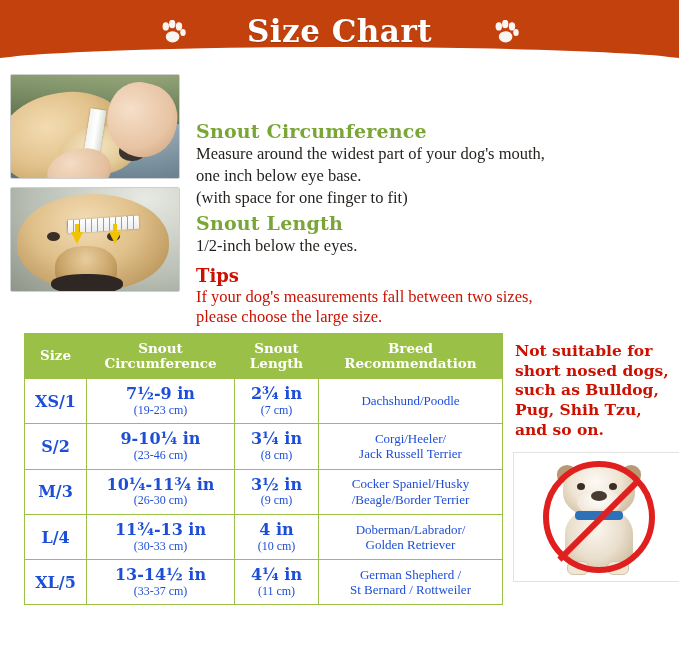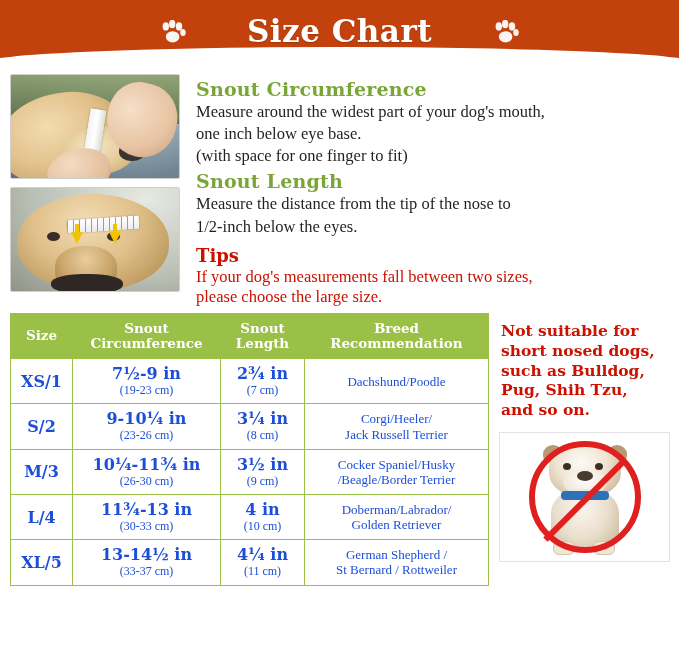--- a/index.html
+++ b/index.html
@@ -193,20 +193,21 @@
     position: absolute;
     width: 4px; height: 10px;
     background: #f2c300;
   }
   .arrow-stem.s1 { left: 64px; top: 36px; }
   .arrow-stem.s2 { left: 102px; top: 36px; }
 
   .texts {
     flex: 1 1 auto;
     padding-left: 6px;
+    margin-top: 42px;
   }
   .sec-title {
     font-family: "DejaVu Serif", serif;
     font-weight: bold;
     font-size: 19px;
     color: #7aa637;
     margin: 4px 0 2px 0;
     letter-spacing: 0.2px;
   }
   .sec-body {
@@ -226,21 +227,21 @@
   .tips-body {
     font-family: "Liberation Serif", serif;
     font-size: 16.5px;
     color: #cc1100;
     line-height: 1.22;
   }
 
   
   .lower {
     display: flex;
-    padding: 2px 10px 0 10px;
+    padding: 2px 10px 0 24px;
     gap: 10px;
     align-items: flex-start;
   }
 
   table.size-table {
     border-collapse: collapse;
     width: 478px;
     table-layout: fixed;
   }
   table.size-table th {
@@ -456,21 +457,20 @@
       </div>
     </div>
 
     <div class="texts">
       <div class="sec-title">Snout Circumference</div>
       <div class="sec-body">Measure around the widest part of your dog's mouth,</div>
       <div class="sec-body">one inch below eye base.</div>
       <div class="sec-body">(with space for one finger to fit)</div>
 
       <div class="sec-title">Snout Length</div>
-      <div class="sec-body">Measure the distance from the tip of the nose to</div>
       <div class="sec-body">1/2-inch below the eyes.</div>
 
       <div class="tips-title">Tips</div>
       <div class="tips-body">If your dog's measurements fall between two sizes,</div>
       <div class="tips-body">please choose the large size.</div>
     </div>
   </div>
 
   <div class="lower">
 
@@ -499,21 +499,21 @@
           <td>
             <span class="big">2¾ in</span>
             <span class="small">(7 cm)</span>
           </td>
           <td class="breed">Dachshund/Poodle</td>
         </tr>
         <tr>
           <td class="size-col">S/2</td>
           <td>
             <span class="big">9-10¼ in</span>
-            <span class="small">(23-26 cm)</span>
+            <span class="small">(23-46 cm)</span>
           </td>
           <td>
             <span class="big">3¼ in</span>
             <span class="small">(8 cm)</span>
           </td>
           <td class="breed">Corgi/Heeler/<br>Jack Russell Terrier</td>
         </tr>
         <tr>
           <td class="size-col">M/3</td>
           <td>

